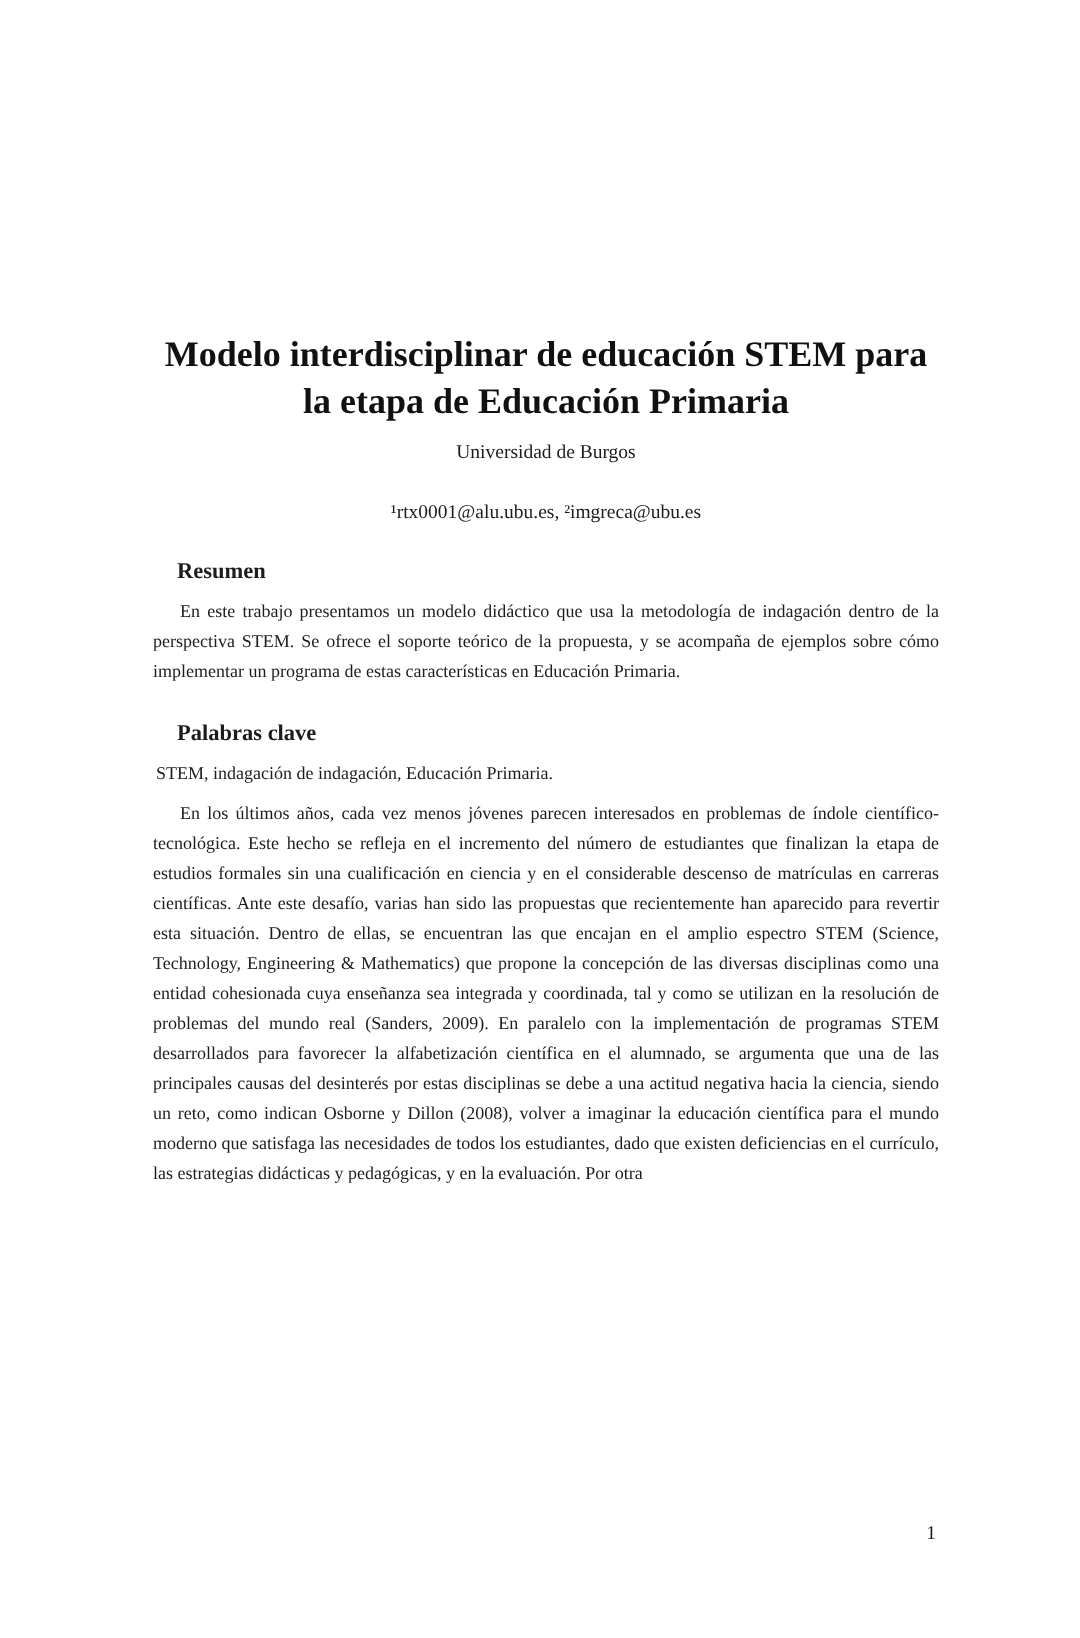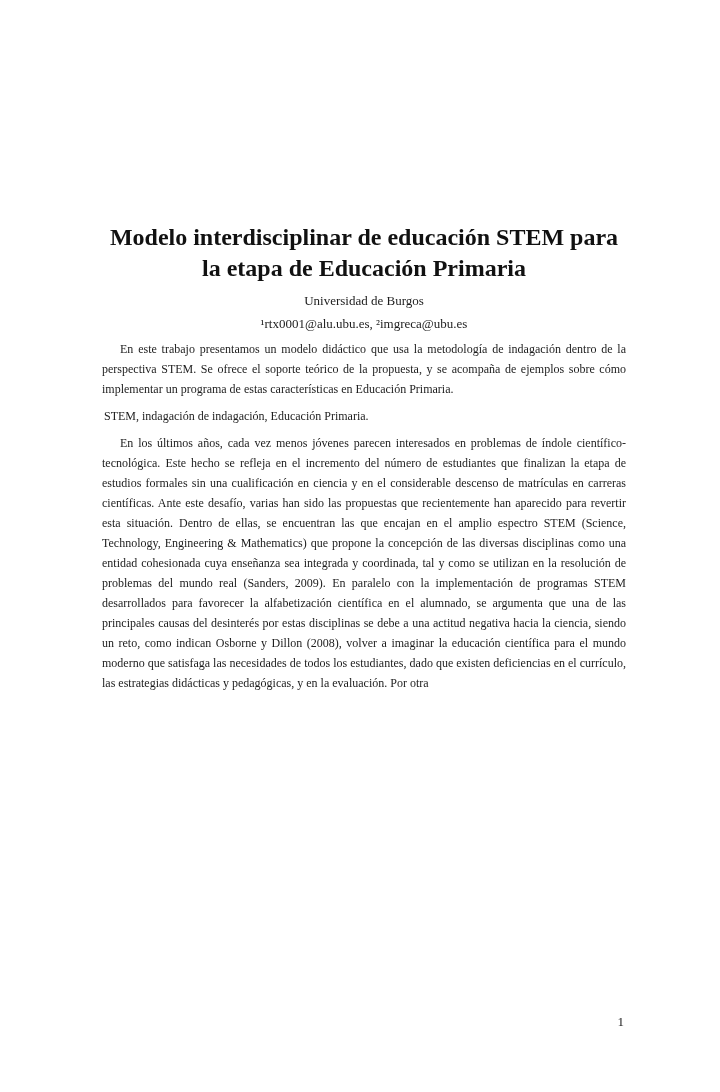--- a/index.html
+++ b/index.html
@@ -33,21 +33,21 @@
     text-align: center;
     font-size: 15px;
     font-weight: bold;
   }
   .affiliation {
     margin-top: 10px;
     text-align: center;
     font-size: 13px;
   }
   .emails {
-    margin-top: 7px;
+    margin-top: 24px;
     text-align: center;
     font-size: 13px;
   }
   .section-heading {
     margin: 24px 0 0 0;
     padding-left: 16px;
     font-size: 15px;
     font-weight: bold;
   }
   .para {
@@ -74,24 +74,26 @@
 <div class="page">
 
   <h1 class="title">Modelo interdisciplinar de educación STEM para la etapa de Educación Primaria</h1>
 
 
   <div class="affiliation">Universidad de Burgos</div>
 
   <div class="emails">¹rtx0001@alu.ubu.es, ²imgreca@ubu.es</div>
 
   <div class="section">
+    <h2 class="section-heading">Resumen</h2>
     <p class="para">En este trabajo presentamos un modelo didáctico que usa la metodología de indagación dentro de la perspectiva STEM. Se ofrece el soporte teórico de la propuesta, y se acompaña de ejemplos sobre cómo implementar un programa de estas características en Educación Primaria.</p>
   </div>
 
   <div class="section">
+    <h2 class="section-heading">Palabras clave</h2>
     <p class="para no-indent">STEM, indagación de indagación, Educación Primaria.</p>
   </div>
 
   <div class="section">
     <p class="para">En los últimos años, cada vez menos jóvenes parecen interesados en problemas de índole científico-tecnológica. Este hecho se refleja en el incremento del número de estudiantes que finalizan la etapa de estudios formales sin una cualificación en ciencia y en el considerable descenso de matrículas en carreras científicas. Ante este desafío, varias han sido las propuestas que recientemente han aparecido para revertir esta situación. Dentro de ellas, se encuentran las que encajan en el amplio espectro STEM (Science, Technology, Engineering &amp; Mathematics) que propone la concepción de las diversas disciplinas como una entidad cohesionada cuya enseñanza sea integrada y coordinada, tal y como se utilizan en la resolución de problemas del mundo real (Sanders, 2009). En paralelo con la implementación de programas STEM desarrollados para favorecer la alfabetización científica en el alumnado, se argumenta que una de las principales causas del desinterés por estas disciplinas se debe a una actitud negativa hacia la ciencia, siendo un reto, como indican Osborne y Dillon (2008), volver a imaginar la educación científica para el mundo moderno que satisfaga las necesidades de todos los estudiantes, dado que existen deficiencias en el currículo, las estrategias didácticas y pedagógicas, y en la evaluación. Por otra</p>
   </div>
 
   <div class="page-number">1</div>
 
 </div>

